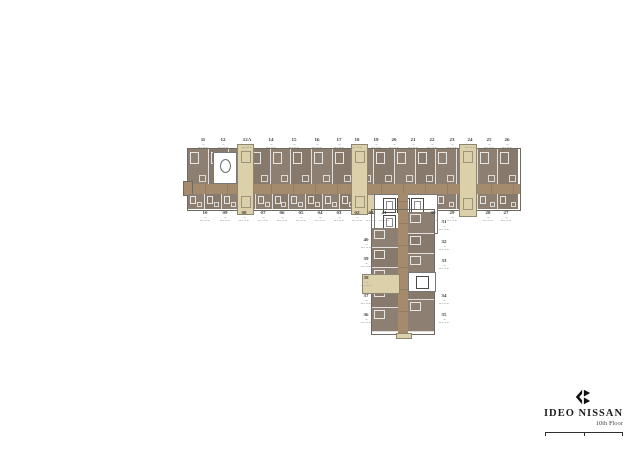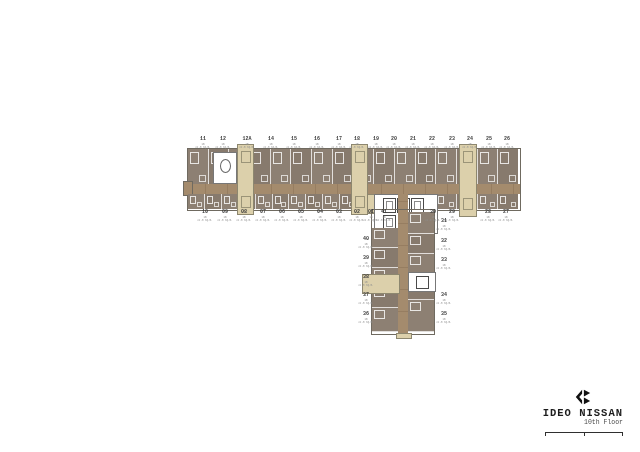--- a/index.html
+++ b/index.html
@@ -1,17 +1,17 @@
 <!DOCTYPE html>
 <html><head>
 <meta charset="utf-8">
 <style>
   html,body{margin:0;padding:0;background:#fff;}
   #canvas{position:relative;width:640px;height:452px;background:#ffffff;overflow:hidden;
-          font-family:Liberation Mono, monospace;}
+          font-family:Liberation Serif, serif;}
 
   
   .abs{position:absolute;}
   #bar-outline{left:187px;top:148px;width:332px;height:61px;border:0.5px solid #6f6a60;}
   #band-top{left:188px;top:149px;width:330px;height:35px;display:flex;
             background:#8d8073;
             background-image:linear-gradient(to bottom,transparent 57%,rgba(255,255,255,.5) 57%,rgba(255,255,255,.5) 60%,transparent 60%);}
   #band-bottom-left{left:188px;top:194px;width:168px;height:15px;display:flex;}
   #band-bottom-right{left:436px;top:194px;width:82px;height:15px;display:flex;}
   .cell{position:relative;flex:1 1 0;background:#8d8073;border-right:1px solid rgba(255,255,255,.75);}

